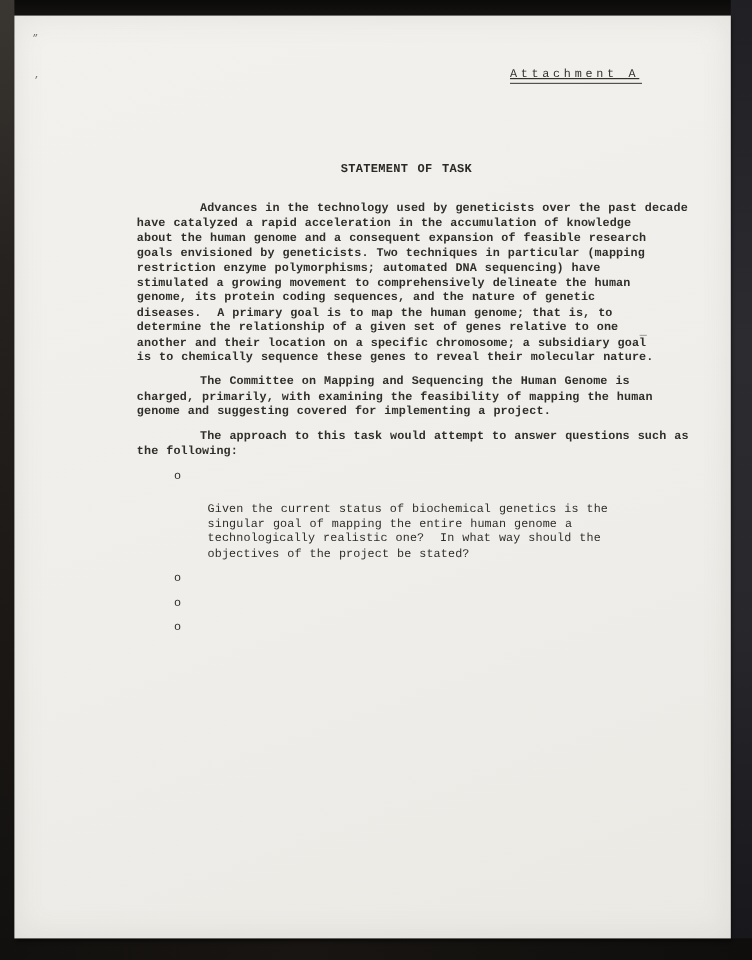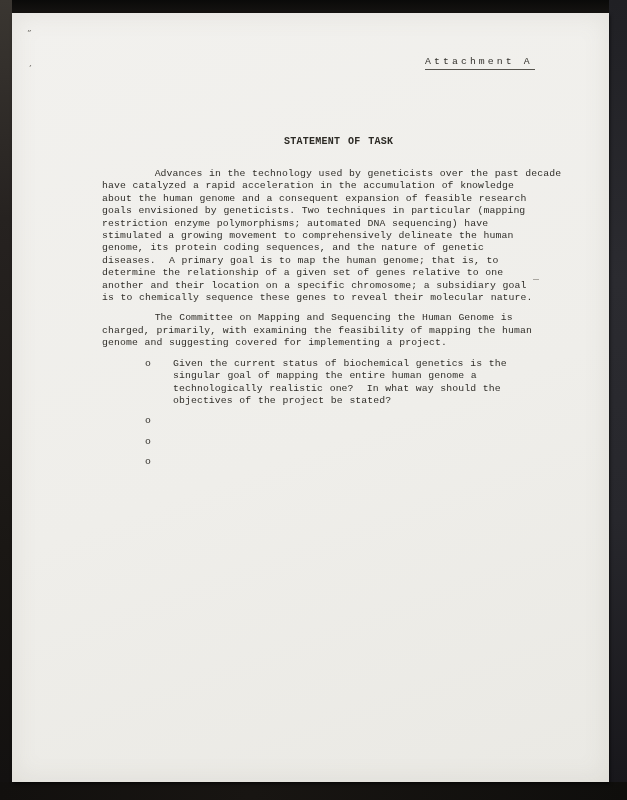--- a/index.html
+++ b/index.html
@@ -26,36 +26,36 @@
     position:absolute;left:12px;top:13px;width:597px;height:769px;
     background:linear-gradient(160deg,#f2f1ee 0%,#efeeea 55%,#eae9e4 100%);
     box-shadow:inset 0 0 26px rgba(120,115,100,0.12), 1px 2px 3px rgba(0,0,0,0.55);
     color:#2f2d28;
   }
   .attachment{
     position:absolute;left:413px;top:43px;
     font-size:9.8px;letter-spacing:3.1px;
     border-bottom:1px solid #55534d;
     padding:0 2px 2px 0;
-    white-space:pre;color:#33312c;
+    white-space:pre;color:#33312c;text-decoration:underline;
   }
   .doc-title{
     position:absolute;left:272px;top:123px;
     font-size:10px;letter-spacing:0.25px;word-spacing:1.5px;
     white-space:pre;color:#2c2a25;font-weight:bold;
   }
   .body-text{
     position:absolute;left:86px;top:155px;width:475px;
     font-size:9.8px;line-height:12.4px;letter-spacing:0.1px;word-spacing:0.6px;
     color:#302e29;
   }
-  .body-text p{margin:0 0 8px 4px;white-space:pre;}
+  .body-text p{margin:0 0 8px 16px;white-space:pre;font-weight:bold;}
   .bullet{display:flex;margin:0 0 8px 0;padding-left:47px;}
   .bullet .marker{flex:none;width:28px;white-space:pre;}
-  .bullet .btext{white-space:pre;}
+  .bullet .btext{white-space:pre;margin-top:28px;}
   .closing{margin-bottom:0;}
   
   .artifact{position:absolute;color:#6f6d66;font-size:8px;}
   .artifact.a1{left:15px;top:15px;}
   .artifact.a2{left:16px;top:50px;}
   .artifact.a3{left:521px;top:266px;width:6px;height:1px;background:#8a8880;opacity:.7;}
 </style>
 </head>
 <body>
 
@@ -82,20 +82,22 @@
 restriction enzyme polymorphisms; automated DNA sequencing) have
 stimulated a growing movement to comprehensively delineate the human
 genome, its protein coding sequences, and the nature of genetic
 diseases.  A primary goal is to map the human genome; that is, to
 determine the relationship of a given set of genes relative to one
 another and their location on a specific chromosome; a subsidiary goal
 is to chemically sequence these genes to reveal their molecular nature.</p>
       <p>        The Committee on Mapping and Sequencing the Human Genome is
 charged, primarily, with examining the feasibility of mapping the human
 genome and suggesting covered for implementing a project.</p>
+      <p>        The approach to this task would attempt to answer questions such as
+the following:</p>
 
       <div class="bullet">
         <span class="marker">o</span>
         <span class="btext">Given the current status of biochemical genetics is the
 singular goal of mapping the entire human genome a
 technologically realistic one?  In what way should the
 objectives of the project be stated?</span>
       </div>
       <div class="bullet">
         <span class="marker">o</span>

